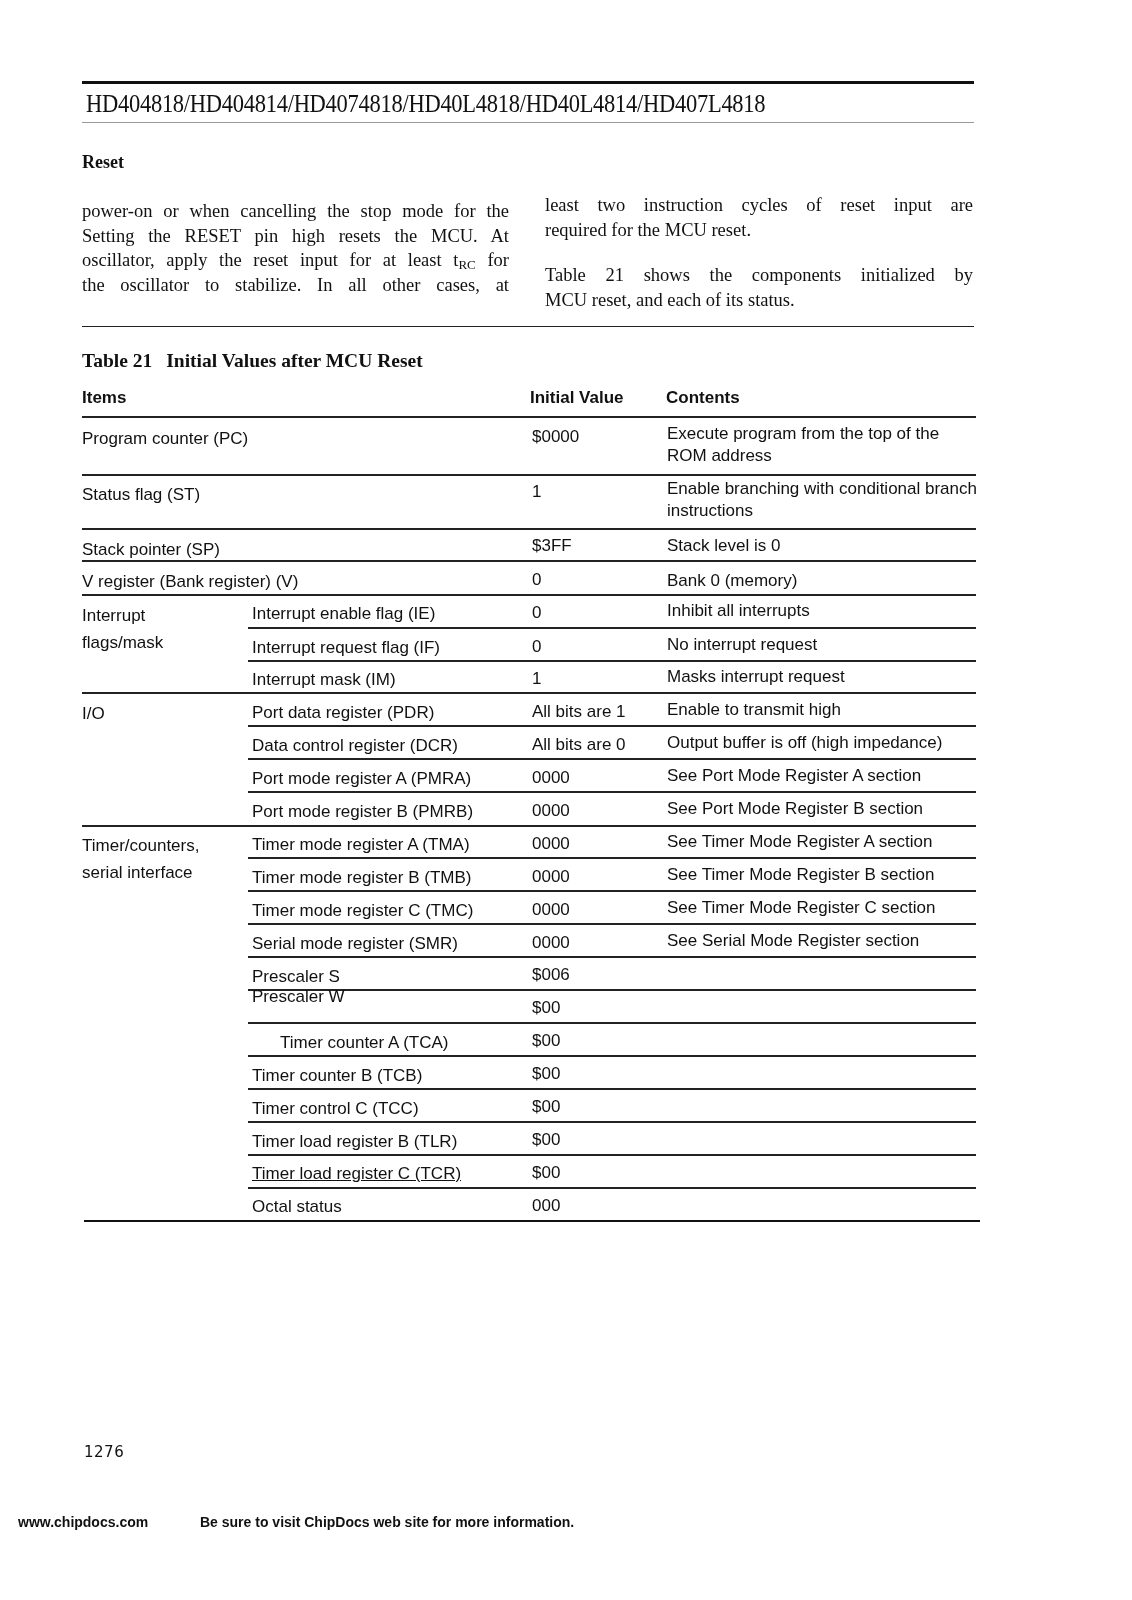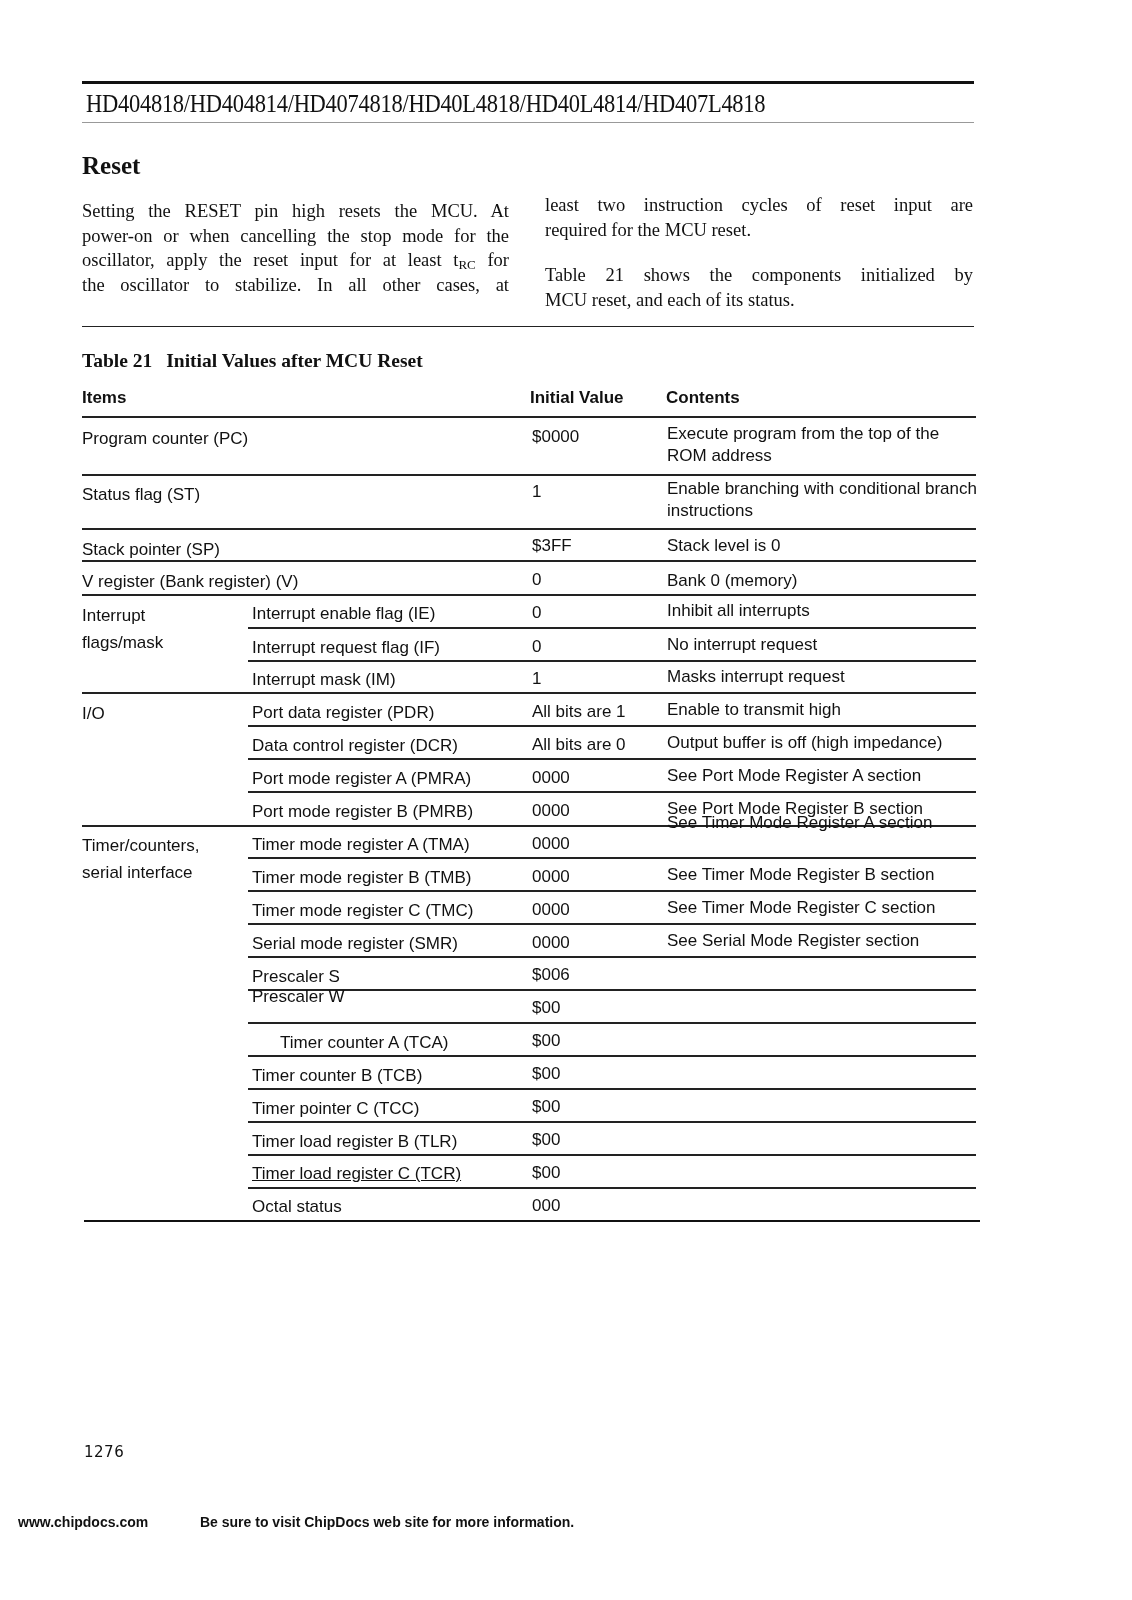--- a/index.html
+++ b/index.html
@@ -3,21 +3,21 @@
   <meta charset="utf-8">
   <style>
     html, body { margin: 0; padding: 0; background: #ffffff; }
     body { width: 1132px; height: 1600px; position: relative; overflow: hidden; color: #111; }
     .abs { position: absolute; }
 
     .top-rule { left: 82px; top: 81px; width: 892px; height: 3px; background: #111; }
     .doc-header { left: 86px; top: 90px; font-family: "Liberation Serif", serif; font-size: 25px; letter-spacing: -0.3px; color: #111; white-space: nowrap; transform: scaleX(0.9); transform-origin: left top; }
     .header-underline { left: 82px; top: 122px; width: 892px; height: 1px; background: #999; }
 
-    .section-title { left: 82px; top: 152px; font-family: "Liberation Serif", serif; font-weight: bold; font-size: 25px; }
+    .section-title { left: 82px; top: 152px; font-family: "Liberation Serif", serif; font-weight: bold; font-size: 18px; }
 
     .para { font-family: "Liberation Serif", serif; font-size: 18.5px; line-height: 24.5px; text-align: justify; color: #111; }
     .para-left { left: 82px; top: 199px; width: 427px; }
     .para-right-1 { left: 545px; top: 193px; width: 428px; }
     .para-right-2 { left: 545px; top: 263px; width: 428px; }
     .para sub { font-size: 13px; vertical-align: -3px; line-height: 0; }
     .justify-line { display: block; text-align: justify; text-align-last: justify; }
     .last-line { display: block; }
 
     .rule-under-text { left: 82px; top: 326px; width: 892px; height: 1px; background: #222; }
@@ -42,22 +42,22 @@
 </head>
 <body>
 
 <div class="abs top-rule"></div>
 <div class="abs doc-header">HD404818/HD404814/HD4074818/HD40L4818/HD40L4814/HD407L4818</div>
 <div class="abs header-underline"></div>
 
 <div class="abs section-title">Reset</div>
 
 <div class="abs para para-left">
+  <span class="justify-line">power-on or when cancelling the stop mode for the</span>
   <span class="justify-line">Setting the RESET pin high resets the MCU.  At</span>
-  <span class="justify-line">power-on or when cancelling the stop mode for the</span>
   <span class="justify-line"><span>oscillator, apply the reset input for at least t</span><sub>RC</sub><span> for</span></span>
   <span class="justify-line">the oscillator to stabilize.  In all other cases, at</span>
 </div>
 
 <div class="abs para para-right-1">
   <span class="justify-line">least two instruction cycles of reset input are</span>
   <span class="last-line">required for the MCU reset.</span>
 </div>
 <div class="abs para para-right-2">
   <span class="justify-line">Table 21 shows the components initialized by</span>
@@ -157,21 +157,21 @@
     <div class="cell" style="left:585px; top:410px;">See Port Mode Register B section</div>
   </div>
   <div class="hrule" style="left:0; top:437px; width:894px;"></div>
 
   <div class="cell" style="left:0; top:447px;">Timer/counters,</div>
   <div class="cell" style="left:0; top:474px;">serial interface</div>
 
   <div>
     <div class="cell" style="left:170px; top:446px;">Timer mode register A (TMA)</div>
     <div class="cell" style="left:450px; top:445px;">0000</div>
-    <div class="cell" style="left:585px; top:424px;">See Timer Mode Register A section</div>
+    <div class="cell" style="left:585px; top:443px;">See Timer Mode Register A section</div>
   </div>
   <div class="hrule" style="left:166px; top:469px; width:728px;"></div>
 
   <div>
     <div class="cell" style="left:170px; top:479px;">Timer mode register B (TMB)</div>
     <div class="cell" style="left:450px; top:478px;">0000</div>
     <div class="cell" style="left:585px; top:476px;">See Timer Mode Register B section</div>
   </div>
   <div class="hrule" style="left:166px; top:502px; width:728px;"></div>
 
@@ -207,21 +207,21 @@
   </div>
   <div class="hrule" style="left:166px; top:667px; width:728px;"></div>
 
   <div>
     <div class="cell" style="left:170px; top:677px;">Timer counter B (TCB)</div>
     <div class="cell" style="left:450px; top:675px;">$00</div>
   </div>
   <div class="hrule" style="left:166px; top:700px; width:728px;"></div>
 
   <div>
-    <div class="cell" style="left:170px; top:710px;">Timer pointer C (TCC)</div>
+    <div class="cell" style="left:170px; top:710px;">Timer control C (TCC)</div>
     <div class="cell" style="left:450px; top:708px;">$00</div>
   </div>
   <div class="hrule" style="left:166px; top:733px; width:728px;"></div>
 
   <div>
     <div class="cell" style="left:170px; top:743px;">Timer load register B (TLR)</div>
     <div class="cell" style="left:450px; top:741px;">$00</div>
   </div>
   <div class="hrule" style="left:166px; top:766px; width:728px;"></div>
 

